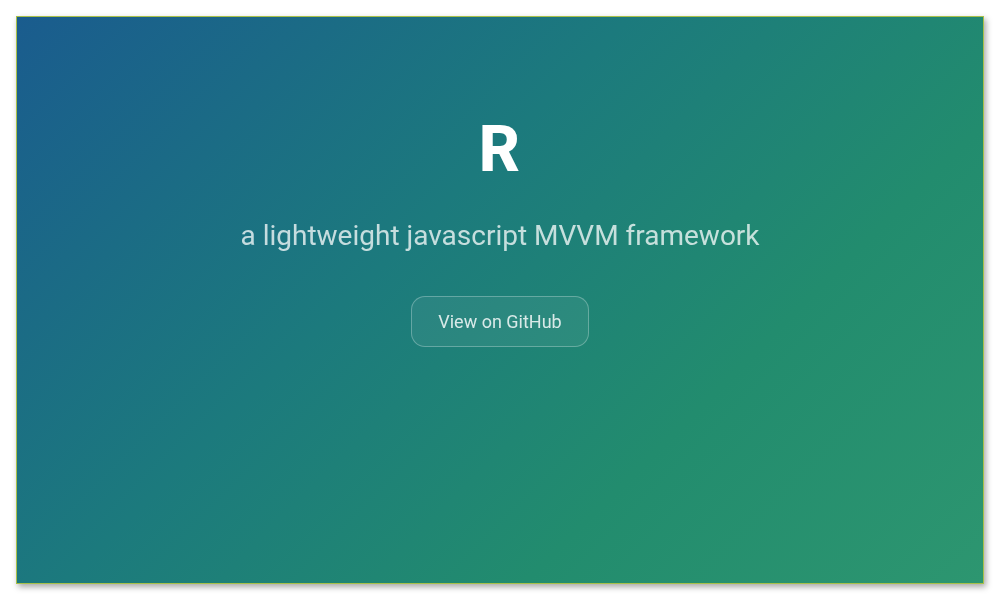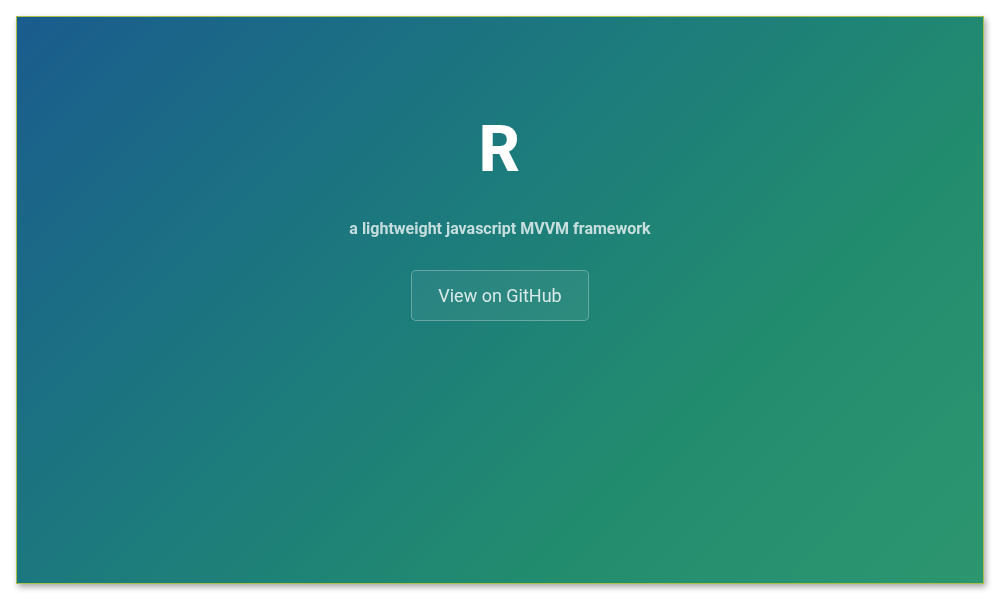--- a/index.html
+++ b/index.html
@@ -34,34 +34,34 @@
     .title {
       color: #ffffff;
       font-size: 64px;
       font-weight: 800;
       letter-spacing: 1px;
       margin-bottom: 32px;
     }
     
     .subtitle {
       color: rgba(255,255,255,0.75);
-      font-size: 16px;
-      font-weight: 700;
-      margin-bottom: 32px;
+      font-size: 28px;
+      font-weight: 400;
+      margin-bottom: 44px;
     }
     
     .buttons {
       display: flex;
       gap: 26px;
     }
     
     .btn {
       background: rgba(255,255,255,0.06);
       border: 1px solid rgba(255,255,255,0.28);
-      border-radius: 5px;
+      border-radius: 14px;
       color: rgba(255,255,255,0.82);
       font-size: 18px;
       font-weight: 400;
       padding: 14px 26px;
       cursor: pointer;
       font-family: inherit;
       transition: background 0.15s;
     }
   </style>
 </head>

